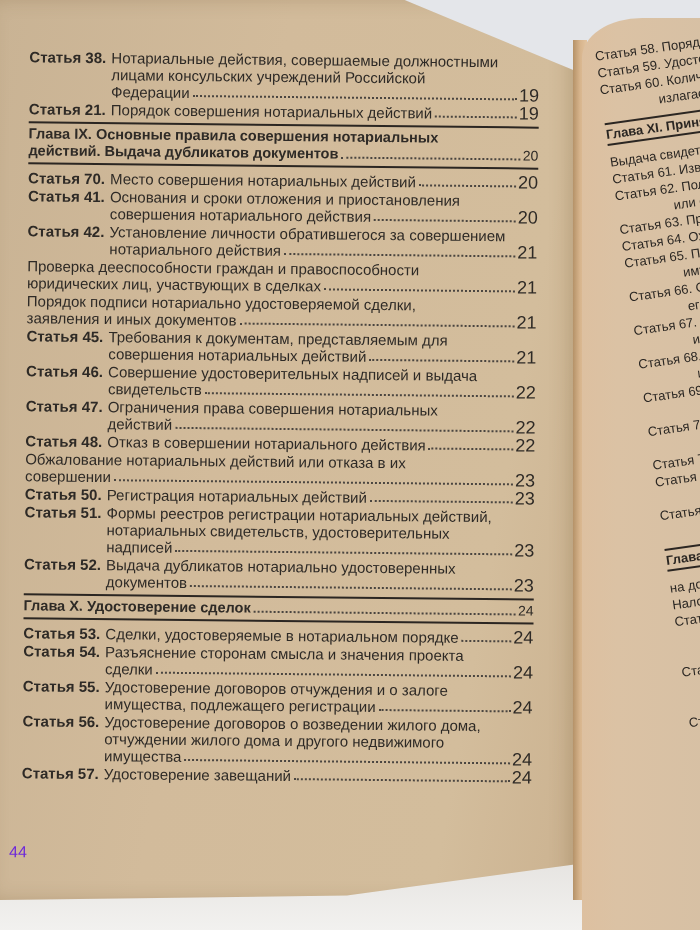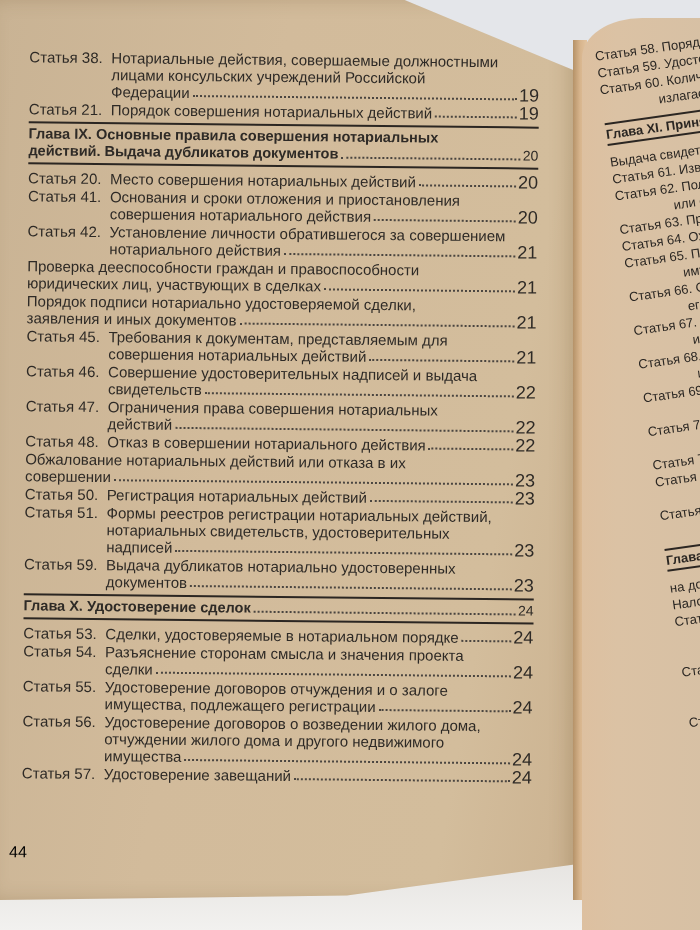--- a/index.html
+++ b/index.html
@@ -33,36 +33,36 @@
     overflow:hidden;
   }
   .right-inner {
     position:absolute; left:12px; top:30px; width:260px;
     transform:rotate(-8deg); transform-origin:0 0;
     font-size:13px; color:#2a2622; line-height:17px;
     white-space:nowrap;
   }
   .toc { position:absolute; left:30px; top:48px; width:510px; font-size:15px; color:#2e2a26; }
   .entry { display:flex; line-height:17px; margin-bottom:1px; }
-  .entry .num { width:82px; flex:none; }
+  .entry .num { width:82px; flex:none;font-weight:bold; }
   .entry .body { flex:1; position:relative; }
   .entry .last { display:flex; align-items:flex-end; }
   .entry .last .dots {
     flex:1; border-bottom:2px dotted #4a4540; margin:0 2px 4px 3px; height:1px;
   }
   .entry .last .pg { flex:none; font-size:18px; }
   .chapter {
     border-top:2px solid #2b2622; border-bottom:2px solid #2b2622;
     padding:2px 0 3px 0; margin:4px 0 5px 0;
     font-weight:bold; font-size:14.5px; line-height:17px;
   }
   .chapter .last { display:flex; align-items:flex-end; }
   .chapter .last .dots { flex:1; border-bottom:2px dotted #4a4540; margin:0 2px 4px 3px; }
   .chapter .last .pg { font-weight:normal; font-size:14px; }
-  .page-number { position:absolute; left:18px; top:843px; font-size:16px; color:#000000; }
+  .page-number { position:absolute; left:18px; top:843px; font-size:16px; color:#6d28d9; }
   .rc-chapter { font-weight:bold; border-top:2px solid #2b2622; border-bottom:2px solid #2b2622; margin:8px 0; padding:1px 0; }
   .r-ind { padding-left:57px; }
 </style>
 </head>
 <body>
 
 <div class="bg-bottom"></div>
 
 <div class="page-left"></div>
 <div class="page-left-text">
@@ -91,21 +91,21 @@
       </div>
       <div class="chapter">
         <div>Глава IX. Основные правила совершения нотариальных</div>
         <div class="last">
           <span>действий. Выдача дубликатов документов</span>
           <span class="dots"></span>
           <span class="pg">20</span>
         </div>
       </div>
       <div class="entry">
-        <span class="num">Статья 20.</span>
+        <span class="num">Статья 70.</span>
         <div class="body">
           <div class="last">
             <span>Место совершения нотариальных действий</span>
             <span class="dots"></span>
             <span class="pg">20</span>
           </div>
         </div>
       </div>
       <div class="entry">
         <span class="num">Статья 41.</span>
@@ -218,21 +218,21 @@
           <div>Формы реестров регистрации нотариальных действий,</div>
           <div>нотариальных свидетельств, удостоверительных</div>
           <div class="last">
             <span>надписей</span>
             <span class="dots"></span>
             <span class="pg">23</span>
           </div>
         </div>
       </div>
       <div class="entry">
-        <span class="num">Статья 59.</span>
+        <span class="num">Статья 52.</span>
         <div class="body">
           <div>Выдача дубликатов нотариально удостоверенных</div>
           <div class="last">
             <span>документов</span>
             <span class="dots"></span>
             <span class="pg">23</span>
           </div>
         </div>
       </div>
       <div class="chapter">

